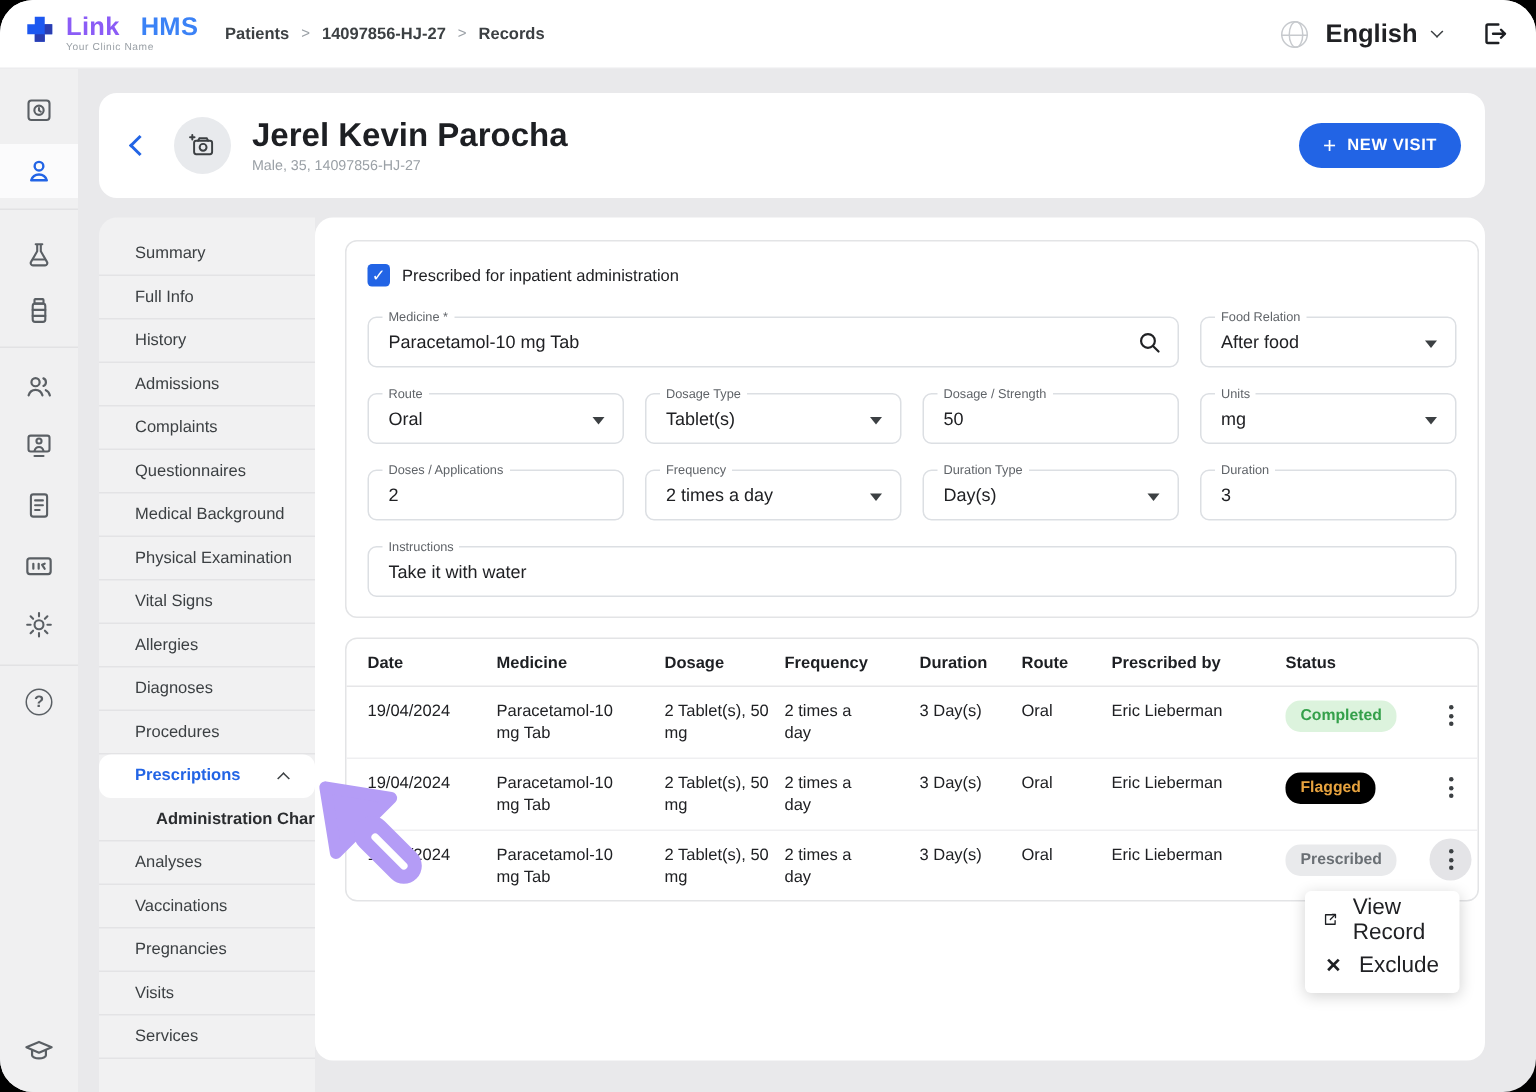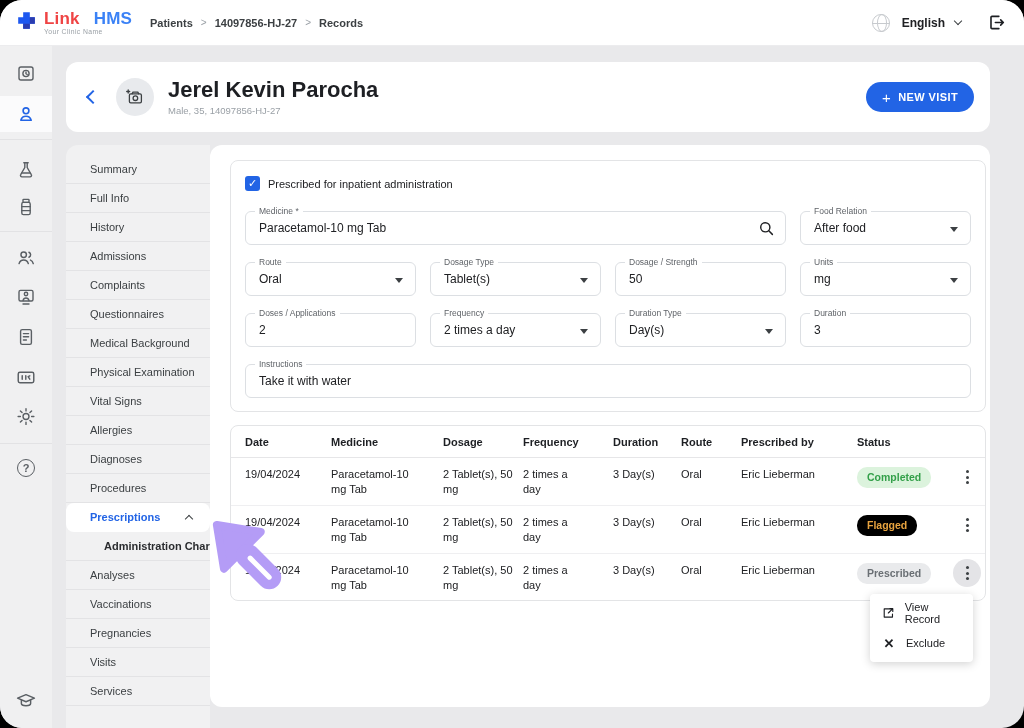--- a/index.html
+++ b/index.html
@@ -6,31 +6,31 @@
   *{box-sizing:border-box;}
   .screen{position:relative;width:1024px;height:728px;margin:0 auto;background:#e9e9eb;
     border-radius:22px;overflow:hidden;font-family:"Liberation Sans",sans-serif;color:#202124;}
 
   
   .topbar{position:absolute;left:0;top:0;width:100%;height:46px;background:#fff;
     border-bottom:1px solid #ececee;display:flex;align-items:center;z-index:5;}
   .brand{display:flex;align-items:center;gap:7px;padding-left:16px;width:150px;}
   .brand-text{line-height:1;}
   .brand-name{font-size:17px;font-weight:bold;letter-spacing:.2px;}
-  .brand-name .lk{color:#ef4444;text-align:right;}
+  .brand-name .lk{color:#8b5cf6;text-align:right;}
   .brand-name .hm{color:#3b82f6;margin-left:14px;}
   .brand-tag{font-size:6.8px;color:#9aa0a6;margin-top:2px;letter-spacing:.4px;}
   .crumbs{display:flex;align-items:center;gap:8px;font-size:11px;font-weight:600;color:#3c4043;}
   .crumb-sep{color:#9aa0a6;font-size:10px;font-weight:400;}
   .top-right{margin-left:auto;display:flex;align-items:center;gap:10px;padding-right:18px;}
   .globe{width:18px;height:18px;border-radius:50%;border:1.4px solid #c7cace;position:relative;}
   .globe::before{content:"";position:absolute;left:50%;top:-1px;bottom:-1px;width:8px;margin-left:-4px;
     border:1.2px solid #c7cace;border-radius:50%;}
   .globe::after{content:"";position:absolute;left:-1px;right:-1px;top:50%;border-top:1.2px solid #c7cace;}
-  .lang{font-size:12px;font-weight:600;color:#202124;margin-left:2px;}
+  .lang{font-size:17px;font-weight:600;color:#202124;margin-left:2px;}
   .chev{width:6px;height:6px;border-right:1.7px solid #3c4043;border-bottom:1.7px solid #3c4043;
     transform:rotate(45deg);margin-top:-3px;}
   .logout-btn{margin-left:16px;display:flex;align-items:center;}
 
   
   .rail{position:absolute;left:0;top:46px;width:52px;bottom:0;background:#f0f0f1;z-index:2;}
   .rail .ric{position:absolute;left:50%;transform:translateX(-50%);}
   .rail .active-bg{position:absolute;left:0;width:52px;height:36px;top:50px;background:#fbfbfc;}
   .rail .rdiv{position:absolute;left:0;width:52px;border-top:1px solid #e2e2e4;}
   .help-circle{width:18px;height:18px;border:1.5px solid #5a5f64;border-radius:50%;
@@ -109,21 +109,21 @@
   .pill.prescribed{background:#e9eaec;color:#6a6f74;}
   .kebab-wrap{display:flex;justify-content:flex-end;padding-top:5px;}
   .kebab{width:28px;height:28px;border-radius:50%;display:flex;flex-direction:column;
     align-items:center;justify-content:center;gap:2.4px;cursor:pointer;}
   .kebab.open{background:#e4e4e7;}
   .kebab i{width:3px;height:3px;background:#3c4043;border-radius:50%;}
 
   
   .ctx{position:absolute;left:870px;top:594px;width:103px;background:#fff;border-radius:4px;
     box-shadow:0 2px 10px rgba(0,0,0,.18);z-index:60;padding:4px 0;}
-  .ctx-item{display:flex;align-items:center;gap:10px;height:30px;padding:0 12px;font-size:11px;
+  .ctx-item{display:flex;align-items:center;gap:10px;height:30px;padding:0 12px;font-size:15px;
     color:#202124;cursor:pointer;}
   .x-icon{font-size:13px;font-weight:bold;color:#1d1f23;width:14px;text-align:center;}
   .x-icon::before{content:"✕";}
 
   
   .anno{position:absolute;left:188px;top:496px;z-index:50;pointer-events:none;}
 </style>
 </head>
 <body>
 

